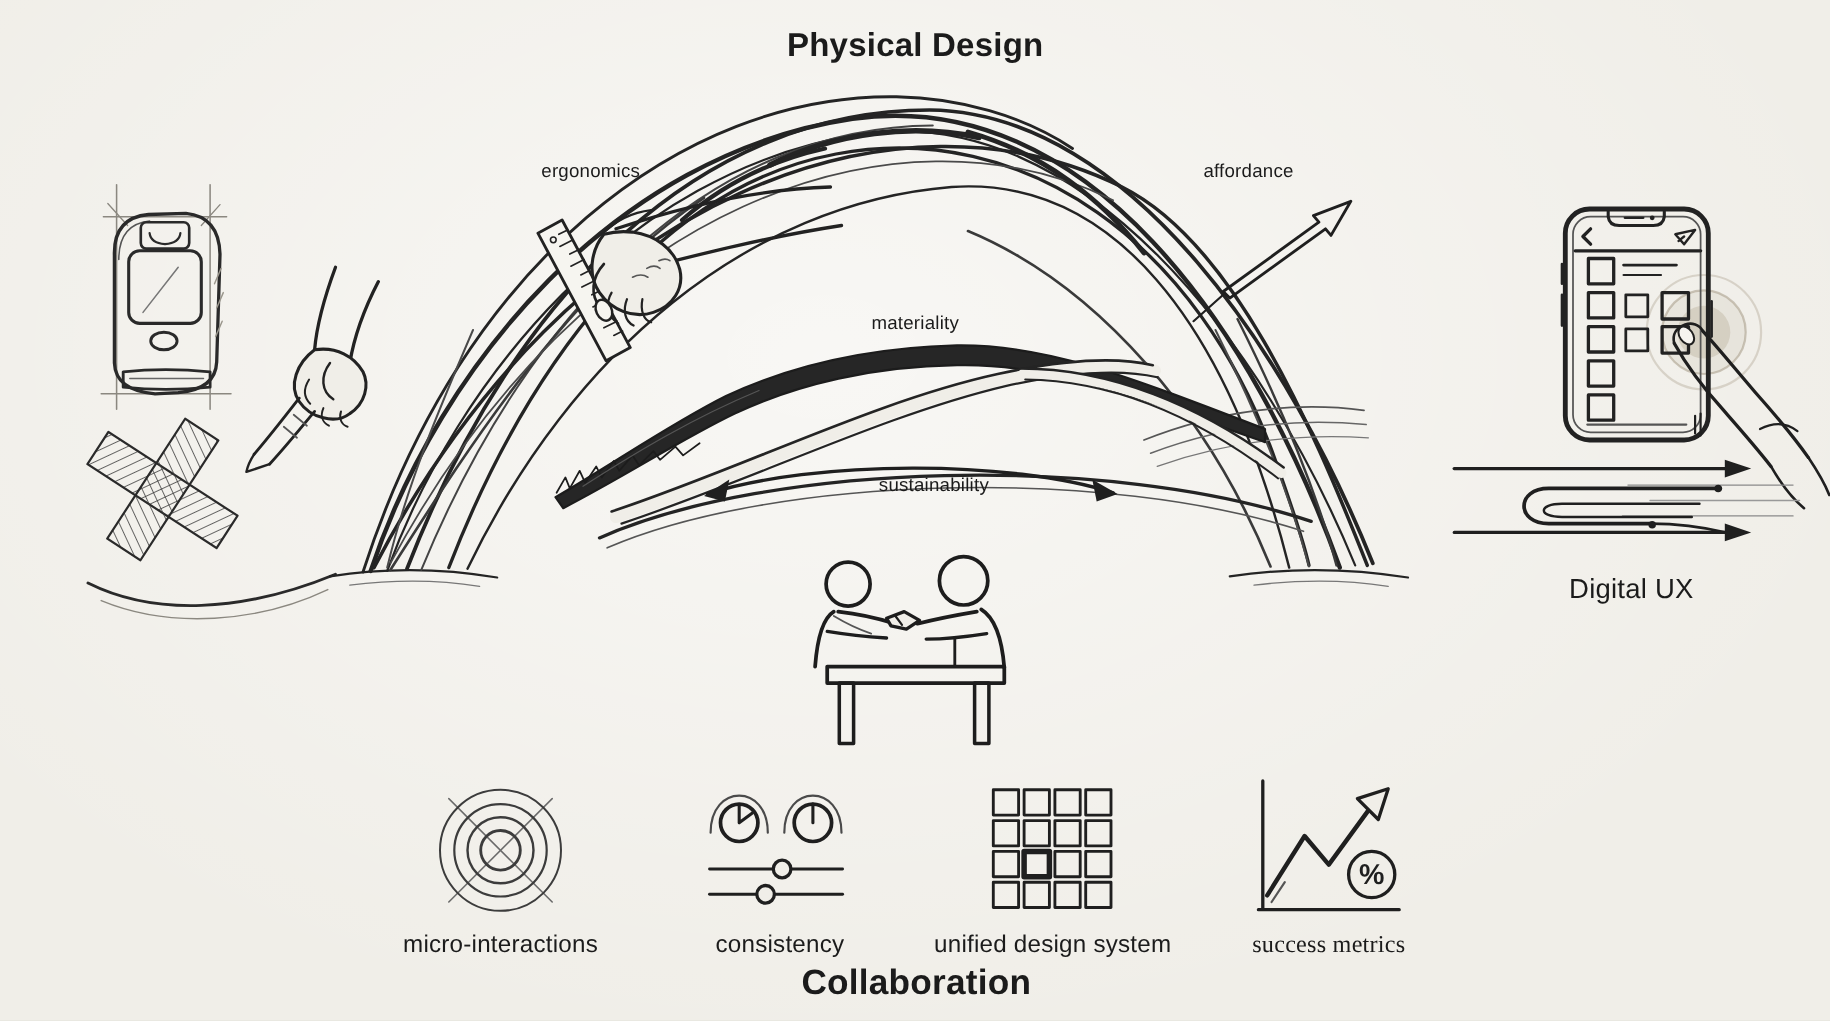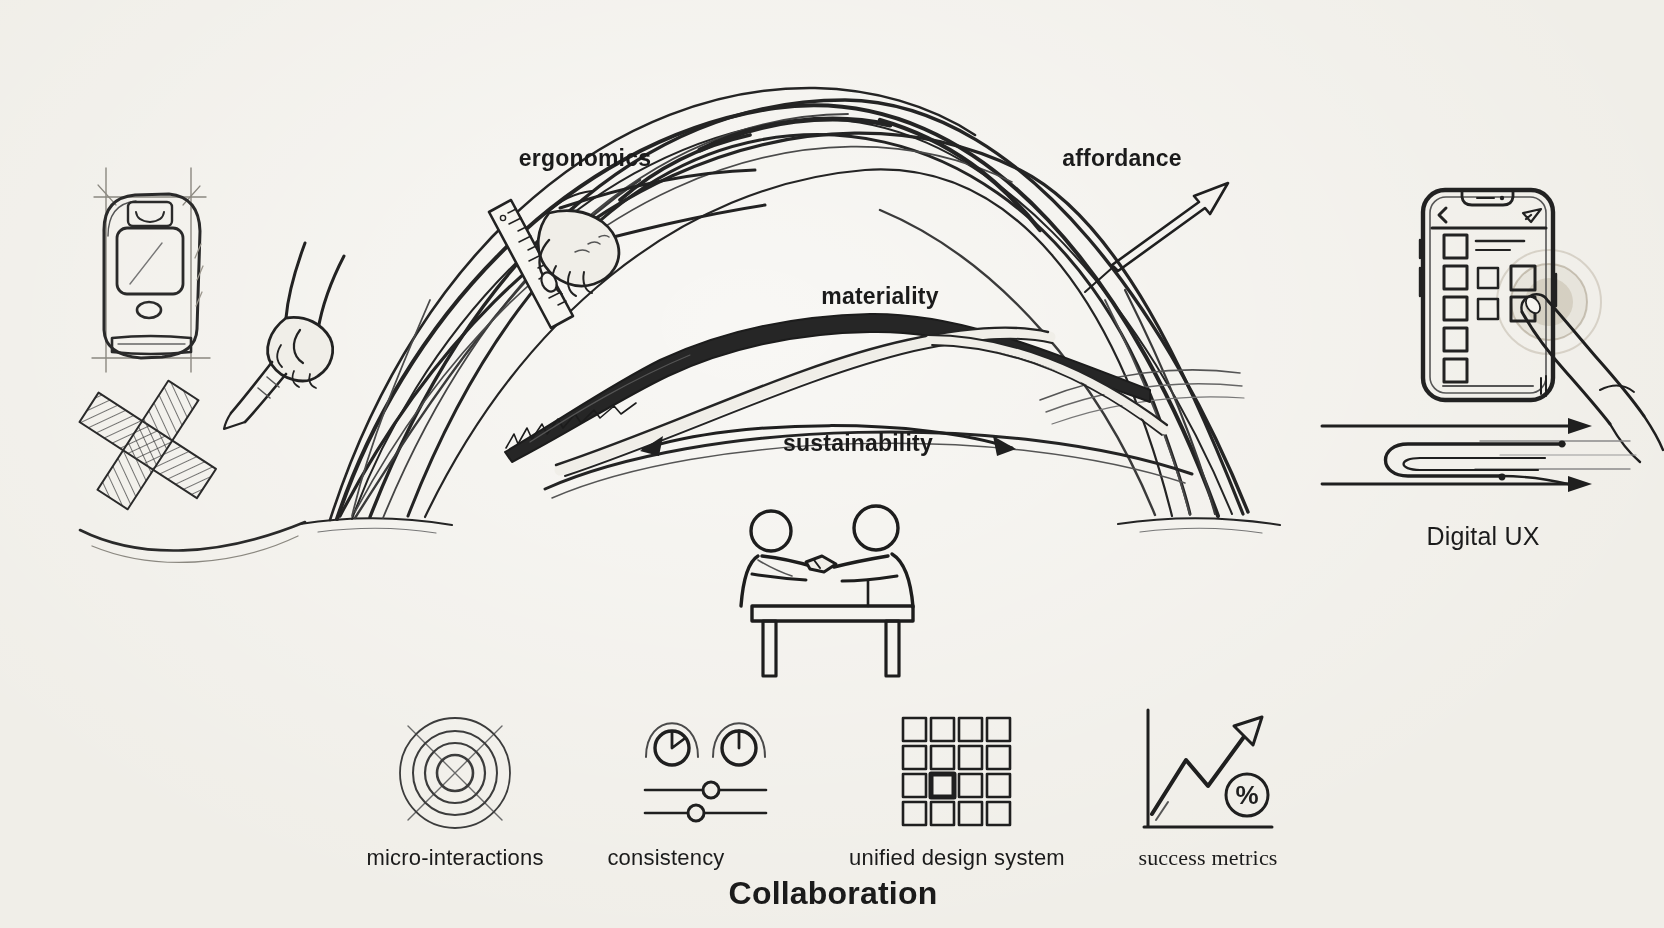--- a/index.html
+++ b/index.html
@@ -10,21 +10,21 @@
       #f0eee8;
     font-family:"Liberation Sans", sans-serif;
     color:#1b1b1b;
   }
   .stage > svg{position:absolute;left:0;top:0;}
   .lbl{
     position:absolute;transform:translateX(-50%);white-space:nowrap;
     color:#1b1b1b;line-height:1;letter-spacing:0.2px;
   }
   .lbl.title{font-size:30px;font-weight:700;}
-  .lbl.arch{font-size:23px;font-weight:700;margin-left:48px;}
+  .lbl.arch{font-size:17px;font-weight:400;}
   .lbl.side{font-size:25px;font-weight:400;}
   .lbl.item{font-size:22px;font-weight:400;}
   .lbl.collab{font-size:32px;font-weight:700;}
 </style>
 </head>
 <body>
 
 <div class="stage">
 
 <svg width="1664" height="928" viewBox="0 0 1664 928" fill="none" stroke-linecap="round" stroke-linejoin="round">
@@ -288,24 +288,25 @@
     <path d="M1148 710 V 827 M1144 827 H 1272" stroke-width="3"></path>
     <path d="M1152 814 L 1186 760 L 1208 786 L 1246 734" stroke-width="4"></path>
     <path d="M1156 820 L 1168 802" stroke-width="2" stroke="#555"></path>
     <polygon points="1262,717 1234,726 1253,745" stroke-width="3" fill="#f0eee8"></polygon>
     <circle cx="1247" cy="795" r="21" stroke-width="3" fill="#f0eee8"></circle>
     <text x="1247" y="804" text-anchor="middle" font-family="Liberation Sans, sans-serif" font-size="26" font-weight="700" fill="#1f1f1f" stroke="none">%</text>
   </g>
 
 </svg>
 
+<div class="lbl title" style="left:832px;  top:27px;">Physical Design</div>
 <div class="lbl arch" style="left:537px;  top:147px;">ergonomics</div>
-<div class="lbl arch" style="left:1074px; top:147px;">affordance</div>
+<div class="lbl arch" style="left:1135px; top:147px;">affordance</div>
 <div class="lbl arch" style="left:832px;  top:285px;">materiality</div>
-<div class="lbl arch" style="left:810px;  top:432px;">sustainability</div>
+<div class="lbl arch" style="left:849px;  top:432px;">sustainability</div>
 <div class="lbl side" style="left:1483px; top:524px;">Digital UX</div>
 <div class="lbl item" style="left:455px;  top:847px;">micro-interactions</div>
-<div class="lbl item" style="left:666px;  top:847px;">consistency</div>
+<div class="lbl item" style="left:709px;  top:847px;">consistency</div>
 <div class="lbl item" style="left:957px;  top:847px;">unified design system</div>
 <div class="lbl item" style="left:1208px; top:847px;font-family:Liberation Serif, serif;">success metrics</div>
 <div class="lbl collab" style="left:833px;  top:877px;">Collaboration</div>
 
 </div>
 
 </body></html>

